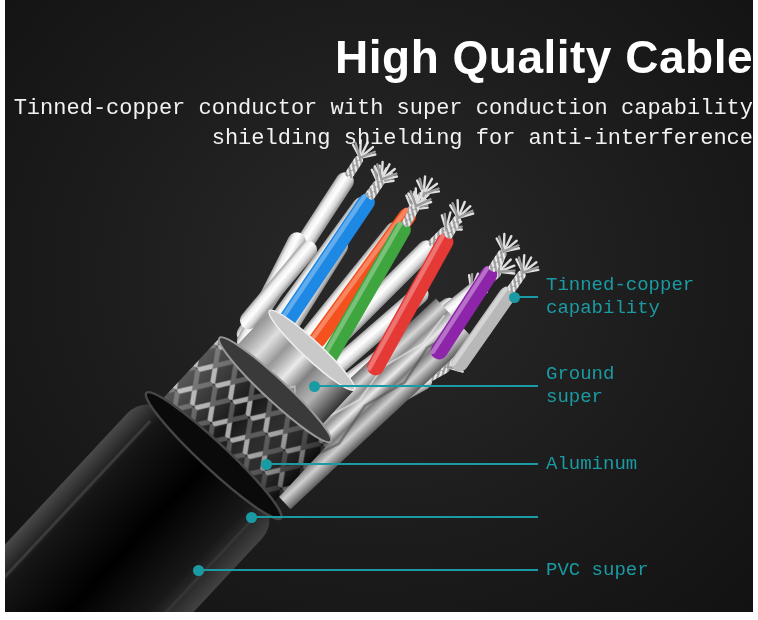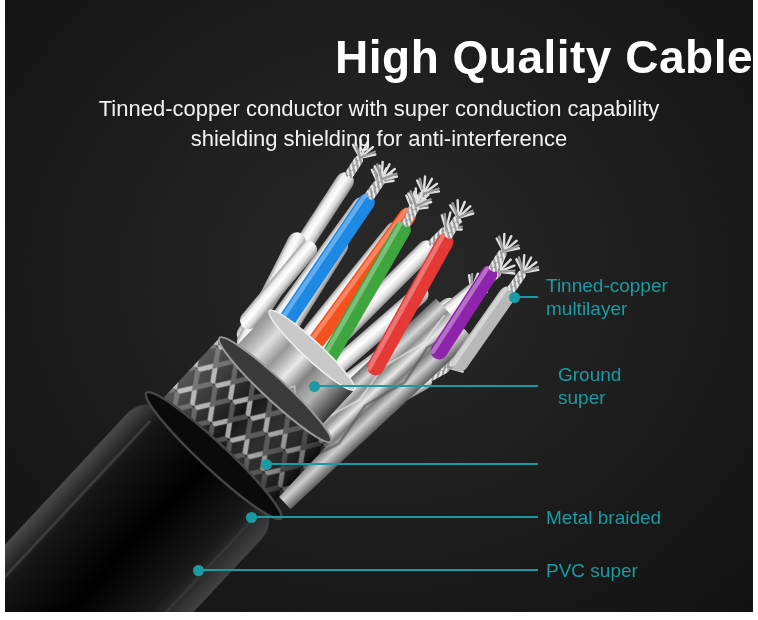--- a/index.html
+++ b/index.html
@@ -21,25 +21,26 @@
     top:30px; left:0; width:100%;
     text-align:right;
     color:#ffffff;
     font-size:46px;
     font-weight:700;
     letter-spacing:0.5px;
   }
   .subtitle{
     position:absolute;
     top:94px; left:0; width:100%;
-    text-align:center;
+    text-align:right;
     color:#f2f2f2;
     font-size:22px;
     font-weight:400;
     line-height:30px;
+    font-family:Liberation Mono, monospace;
   }
   .cable-svg{
     position:absolute;
     left:0; top:0;
   }
   
   .co{
     position:absolute;
     --accent:#1A9BA3;
   }
@@ -58,25 +59,25 @@
   }
   .co .txt{
     position:absolute;
     top:0;
     transform:translateY(-50%);
     color:var(--accent);
     font-size:19px;
     line-height:23px;
     white-space:nowrap;
   }
-  .co .txt span{display:block;}
+  .co .txt span{display:block;font-family:Liberation Mono, monospace;}
   .co1{left:509px; top:297px;}
   .co1 .line{width:24px;}  .co1 .txt{left:32px;}
   .co2{left:309px; top:386px;}
-  .co2 .line{width:224px;} .co2 .txt{left:244px;}
+  .co2 .line{width:224px;} .co2 .txt{left:232px;}
   .co3{left:261px; top:464px;}
   .co3 .line{width:272px;} .co3 .txt{left:280px;}
   .co4{left:246px; top:517px;}
   .co4 .line{width:287px;} .co4 .txt{left:295px;}
   .co5{left:193px; top:570px;}
   .co5 .line{width:340px;} .co5 .txt{left:348px;}
 </style>
 </head>
 <body>
 
@@ -256,42 +257,42 @@
   <div class="subtitle">
     <div>Tinned-copper conductor with super conduction capability</div>
     <div>shielding shielding for anti-interference</div>
   </div>
 
   <div class="co co1">
     <span class="line"></span>
     <span class="dot"></span>
     <div class="txt">
       <span>Tinned-copper</span>
-      <span>multilayer</span>
+      <span>capability</span>
     </div>
   </div>
   <div class="co co2">
     <span class="line"></span>
     <span class="dot"></span>
     <div class="txt">
       <span>Ground</span>
       <span>super</span>
     </div>
   </div>
   <div class="co co3">
     <span class="line"></span>
     <span class="dot"></span>
     <div class="txt">
+      <span>Aluminum</span>
     </div>
   </div>
   <div class="co co4">
     <span class="line"></span>
     <span class="dot"></span>
     <div class="txt">
-      <span>Metal braided</span>
     </div>
   </div>
   <div class="co co5">
     <span class="line"></span>
     <span class="dot"></span>
     <div class="txt">
       <span>PVC super</span>
     </div>
   </div>
 

